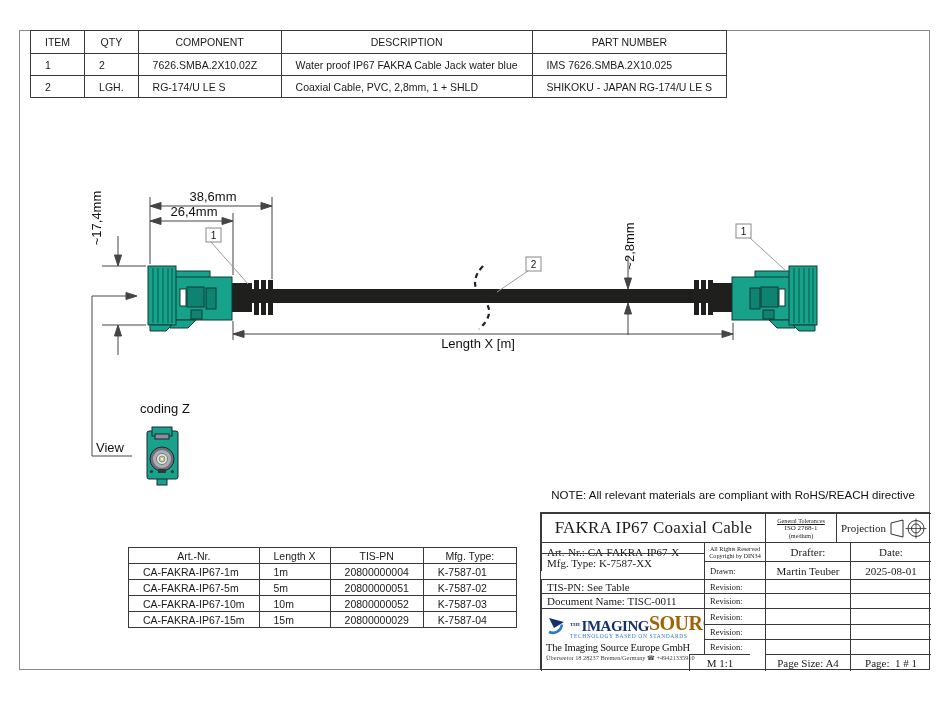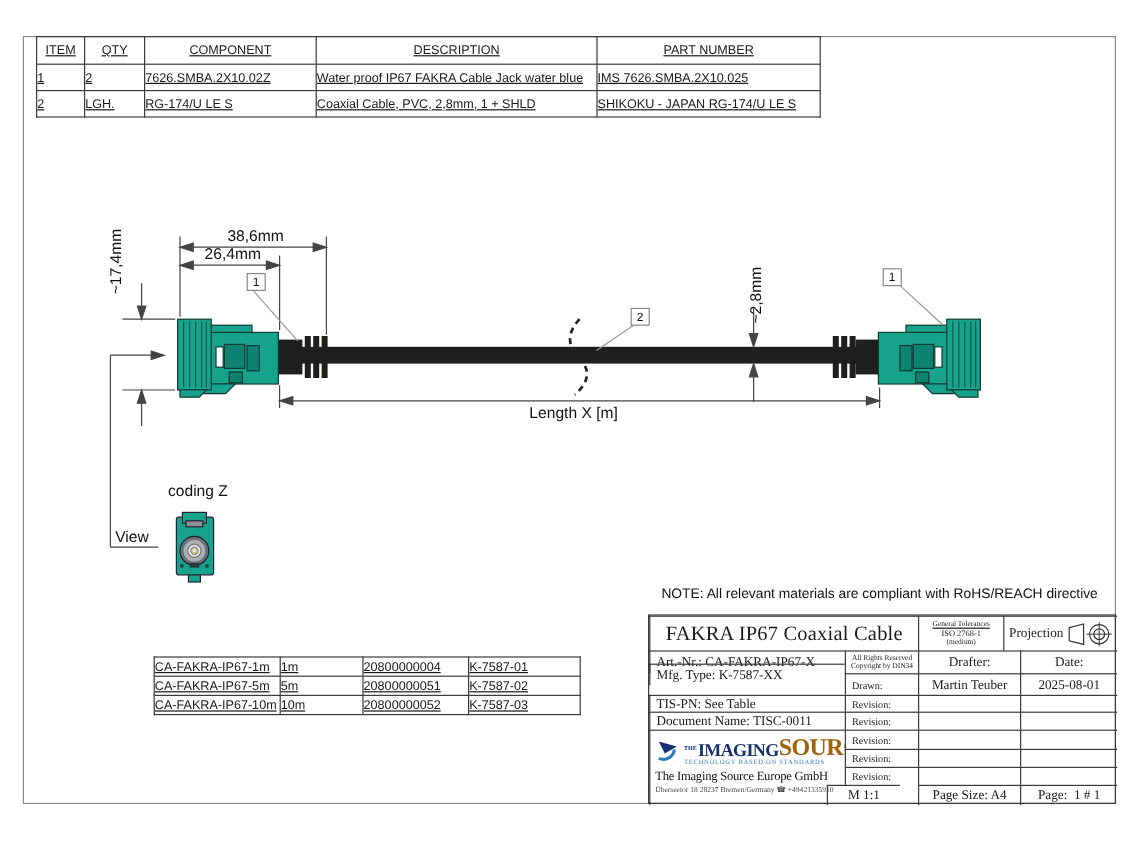--- a/index.html
+++ b/index.html
@@ -4,21 +4,21 @@
 <style>
   html,body{margin:0;padding:0;}
   body{
     width:950px;height:703px;position:relative;background:#fff;
     font-family:"Liberation Sans", sans-serif;color:#1a1a1a;overflow:hidden;
   }
   
   .frame{position:absolute;left:19px;top:30px;width:911px;height:640px;border:1px solid #8a8a8a;box-sizing:border-box;}
   
   table{border-collapse:collapse;table-layout:fixed;}
-  td,th{border:1px solid #3a3a3a;vertical-align:middle;padding:0 0;overflow:hidden;white-space:nowrap;font-weight:normal;text-decoration:underline;}
+  td,th{border:1px solid #3a3a3a;vertical-align:middle;padding:0 14px;overflow:hidden;white-space:nowrap;font-weight:normal;}
   .bom{position:absolute;left:30px;top:30px;font-size:10.5px;}
   .bom th{height:22px;} .bom td{height:21px;}
   .parts{position:absolute;left:128px;top:547px;font-size:10.5px;}
   .parts th{height:15px;} .parts td{height:15px;}
   
   .note{position:absolute;left:540px;top:489px;width:386px;text-align:center;font-size:11.5px;color:#111;}
   
   .tb{position:absolute;left:540px;top:512px;width:390px;height:158px;border:1px solid #3a3a3a;box-sizing:border-box;}
   .cell{position:absolute;border-left:1px solid #3a3a3a;border-top:1px solid #3a3a3a;box-sizing:border-box;display:flex;align-items:center;overflow:hidden;font-family:Liberation Serif, serif;}
   .c-center{justify-content:center;text-align:center;}
@@ -211,37 +211,49 @@
 </svg>
 
 <table class="parts">
   <colgroup>
       <col style="width:105px">
       <col style="width:69px">
       <col style="width:88px">
       <col style="width:93px">
     </colgroup>
   <tbody>
+      <tr>
+    <th>Art.-Nr.</th>
+    <th>Length X</th>
+    <th>TIS-PN</th>
+    <th>Mfg. Type:</th>
+  </tr>
   <tr>
     <td>CA-FAKRA-IP67-1m</td>
     <td>1m</td>
     <td>20800000004</td>
     <td>K-7587-01</td>
   </tr>
   <tr>
     <td>CA-FAKRA-IP67-5m</td>
     <td>5m</td>
     <td>20800000051</td>
     <td>K-7587-02</td>
   </tr>
   <tr>
     <td>CA-FAKRA-IP67-10m</td>
     <td>10m</td>
     <td>20800000052</td>
     <td>K-7587-03</td>
+  </tr>
+  <tr>
+    <td>CA-FAKRA-IP67-15m</td>
+    <td>15m</td>
+    <td>20800000029</td>
+    <td>K-7587-04</td>
   </tr>
 </tbody>
   </table>
 
 <div class="note">NOTE: All relevant materials are compliant with RoHS/REACH directive</div>
 
 <div class="tb">
 
   <div class="cell c-center f-title" style="left:0;top:0;width:224px;height:29px;">FAKRA IP67 Coaxial Cable</div>
   <div class="cell c-center col-stack" style="left:224px;top:0;width:71px;height:29px;">

